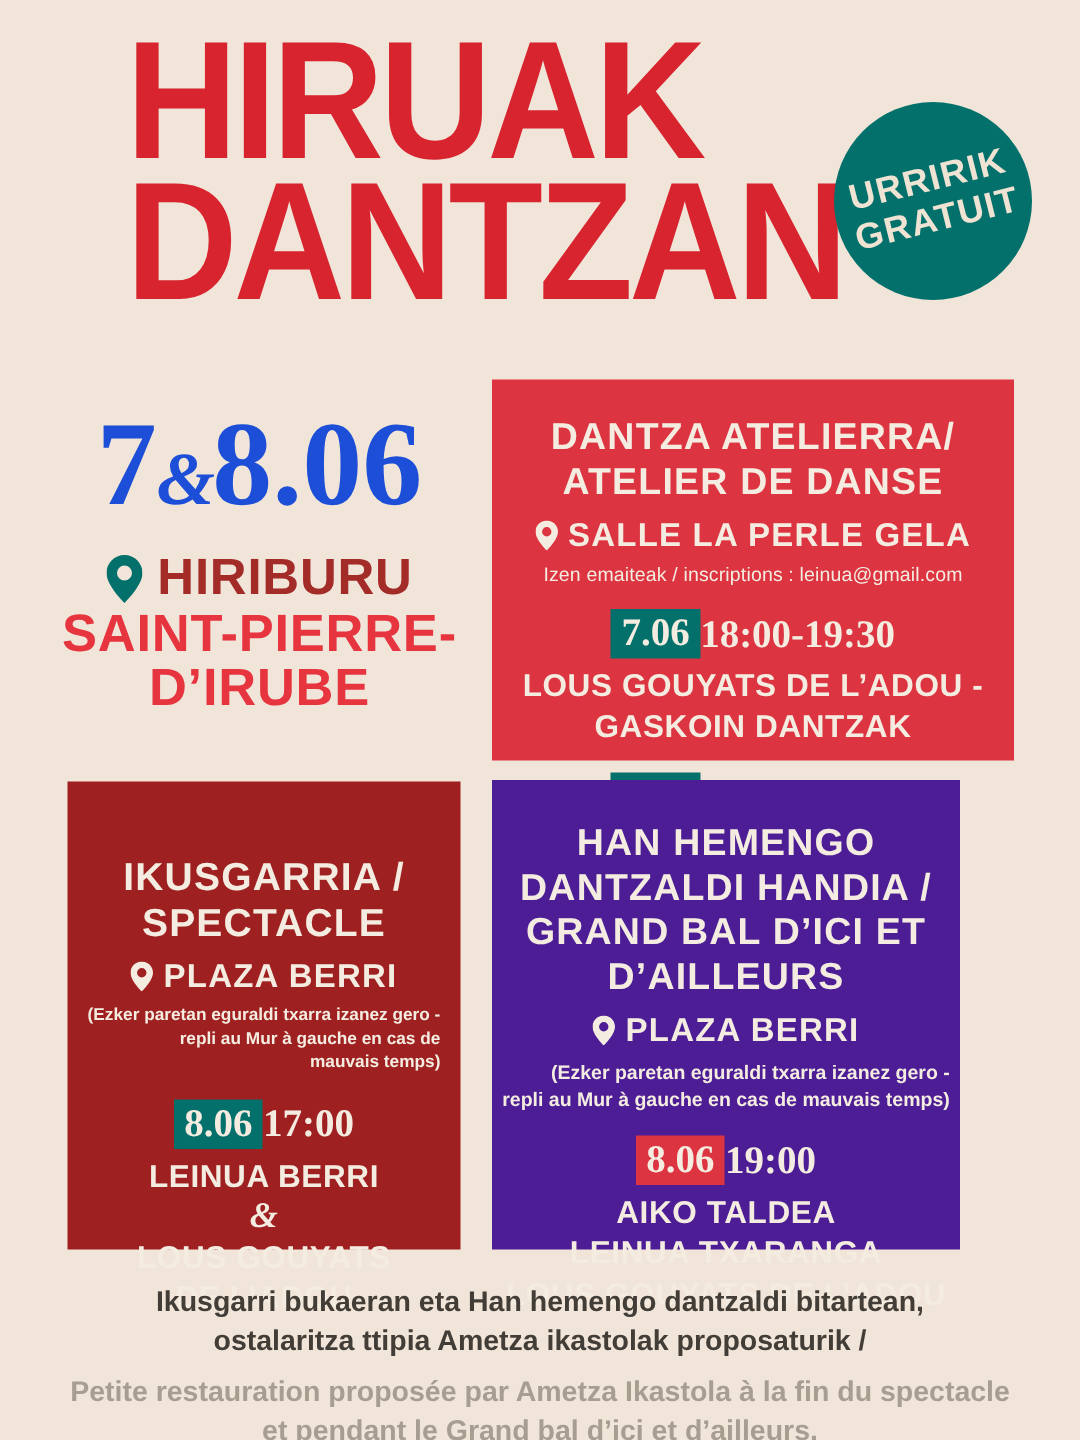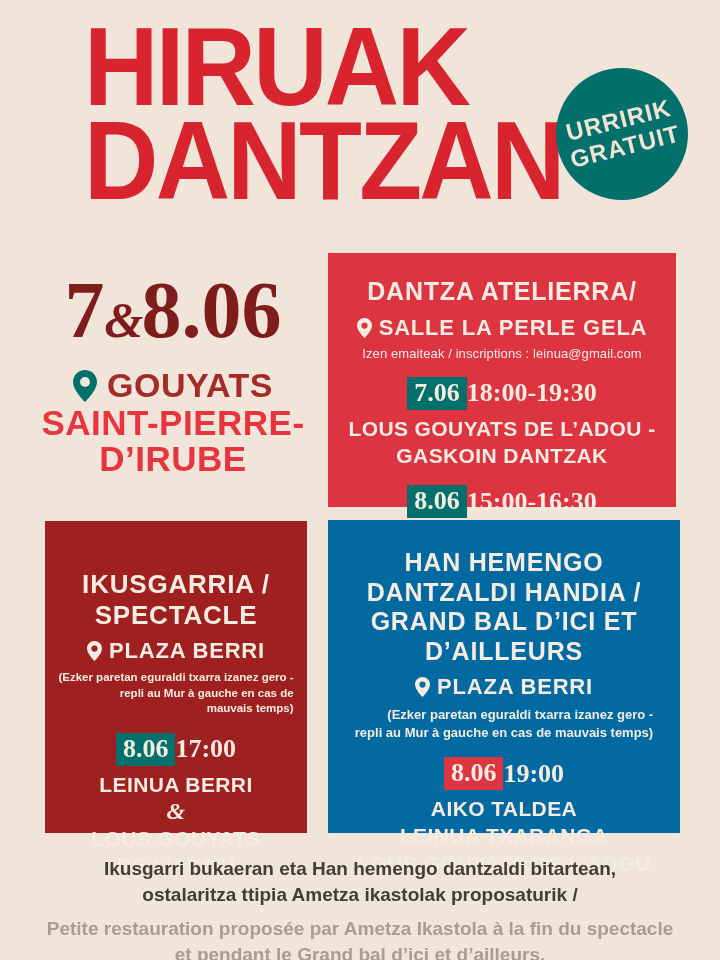--- a/index.html
+++ b/index.html
@@ -12,35 +12,35 @@
   .title .line{display:block;transform:scaleX(0.92);transform-origin:left top;white-space:nowrap;}
 
   
   .badge{position:absolute;left:556px;top:68px;width:132px;height:132px;border-radius:50%;
          background:#04706B;display:flex;align-items:center;justify-content:center;z-index:5;}
   .badge-text{transform:rotate(-14deg);color:#EFE3D3;font-weight:bold;font-size:24px;
               text-align:center;line-height:1.12;letter-spacing:1px;white-space:nowrap;}
 
   
   .date-loc{position:absolute;left:28px;top:270px;width:290px;text-align:center;}
-  .date{color:#7f1d1d;font-family:"Liberation Serif",serif;font-weight:bold;font-size:80px;
+  .date{color:#1d4ed8;font-family:"Liberation Serif",serif;font-weight:bold;font-size:80px;
         line-height:1;white-space:nowrap;}
   .date .amp{font-size:50px;font-style:italic;letter-spacing:-2px;}
   .loc-row{margin-top:16px;display:flex;align-items:center;justify-content:center;gap:10px;}
   .loc-name{color:#A32B28;font-size:34px;font-weight:bold;letter-spacing:0.5px;}
   .loc-line{color:#E73540;font-size:35px;font-weight:bold;line-height:1.04;letter-spacing:0.5px;}
   .pin{display:inline-flex;}
   .pin svg{display:block;}
 
   
   .box{position:absolute;color:#F4ECE0;text-align:center;display:flex;flex-direction:column;
        align-items:center;box-sizing:border-box;}
   .box-atelier{left:328px;top:253px;width:348px;height:254px;background:#DC3440;padding-top:24px;}
   .box-spectacle{left:45px;top:521px;width:262px;height:312px;background:#9E2020;padding-top:48px;}
-  .box-bal{left:328px;top:520px;width:352px;height:313px;background:#0369a1;padding-top:28px;}
+  .box-bal{left:328px;top:520px;width:312px;height:313px;background:#4c1d95;padding-top:28px;}
 
   .box-title{font-size:25px;font-weight:bold;line-height:1.18;letter-spacing:0.8px;white-space:nowrap;}
   .box-title.big{font-size:26px;}
   .venue{display:flex;align-items:center;justify-content:center;gap:7px;margin-top:8px;
          font-size:22px;font-weight:bold;letter-spacing:0.8px;white-space:nowrap;}
   .small-note{margin-top:5px;font-size:13px;font-weight:normal;letter-spacing:0.1px;white-space:nowrap;}
   .weather{margin-top:6px;font-size:11.5px;font-weight:bold;line-height:1.35;text-align:right;}
   .box-bal .weather{font-size:13px;}
 
   .session{margin-top:16px;}
@@ -77,28 +77,29 @@
   <div class="date-loc">
     <div class="date">
       <span>7</span><span class="amp">&amp;</span><span>8.06</span>
     </div>
     <div class="loc-row">
       <span class="pin" style="color:#04706B;">
         <svg width="24" height="32" viewBox="0 0 24 32" fill="currentColor">
           <path fill-rule="evenodd" d="M12 0C5.37 0 0 5.37 0 12c0 8.5 12 20 12 20s12-11.5 12-20C24 5.37 18.63 0 12 0zm0 17a5 5 0 1 1 0-10 5 5 0 0 1 0 10z"></path>
         </svg>
       </span>
-      <span class="loc-name">GOUYATS</span>
+      <span class="loc-name">HIRIBURU</span>
     </div>
     <div class="loc-line">SAINT-PIERRE-</div>
     <div class="loc-line">D’IRUBE</div>
   </div>
 
   <section class="box box-atelier">
     <div class="box-title">DANTZA ATELIERRA/</div>
+    <div class="box-title">ATELIER DE DANSE</div>
     <div class="venue">
       <span class="pin" style="color:#F4ECE0;">
         <svg width="15" height="20" viewBox="0 0 24 32" fill="currentColor">
           <path fill-rule="evenodd" d="M12 0C5.37 0 0 5.37 0 12c0 8.5 12 20 12 20s12-11.5 12-20C24 5.37 18.63 0 12 0zm0 17a5 5 0 1 1 0-10 5 5 0 0 1 0 10z"></path>
         </svg>
       </span>
       <span>SALLE LA PERLE GELA</span>
     </div>
     <div class="small-note">Izen emaiteak / inscriptions : leinua@gmail.com</div>
     <div class="session">

